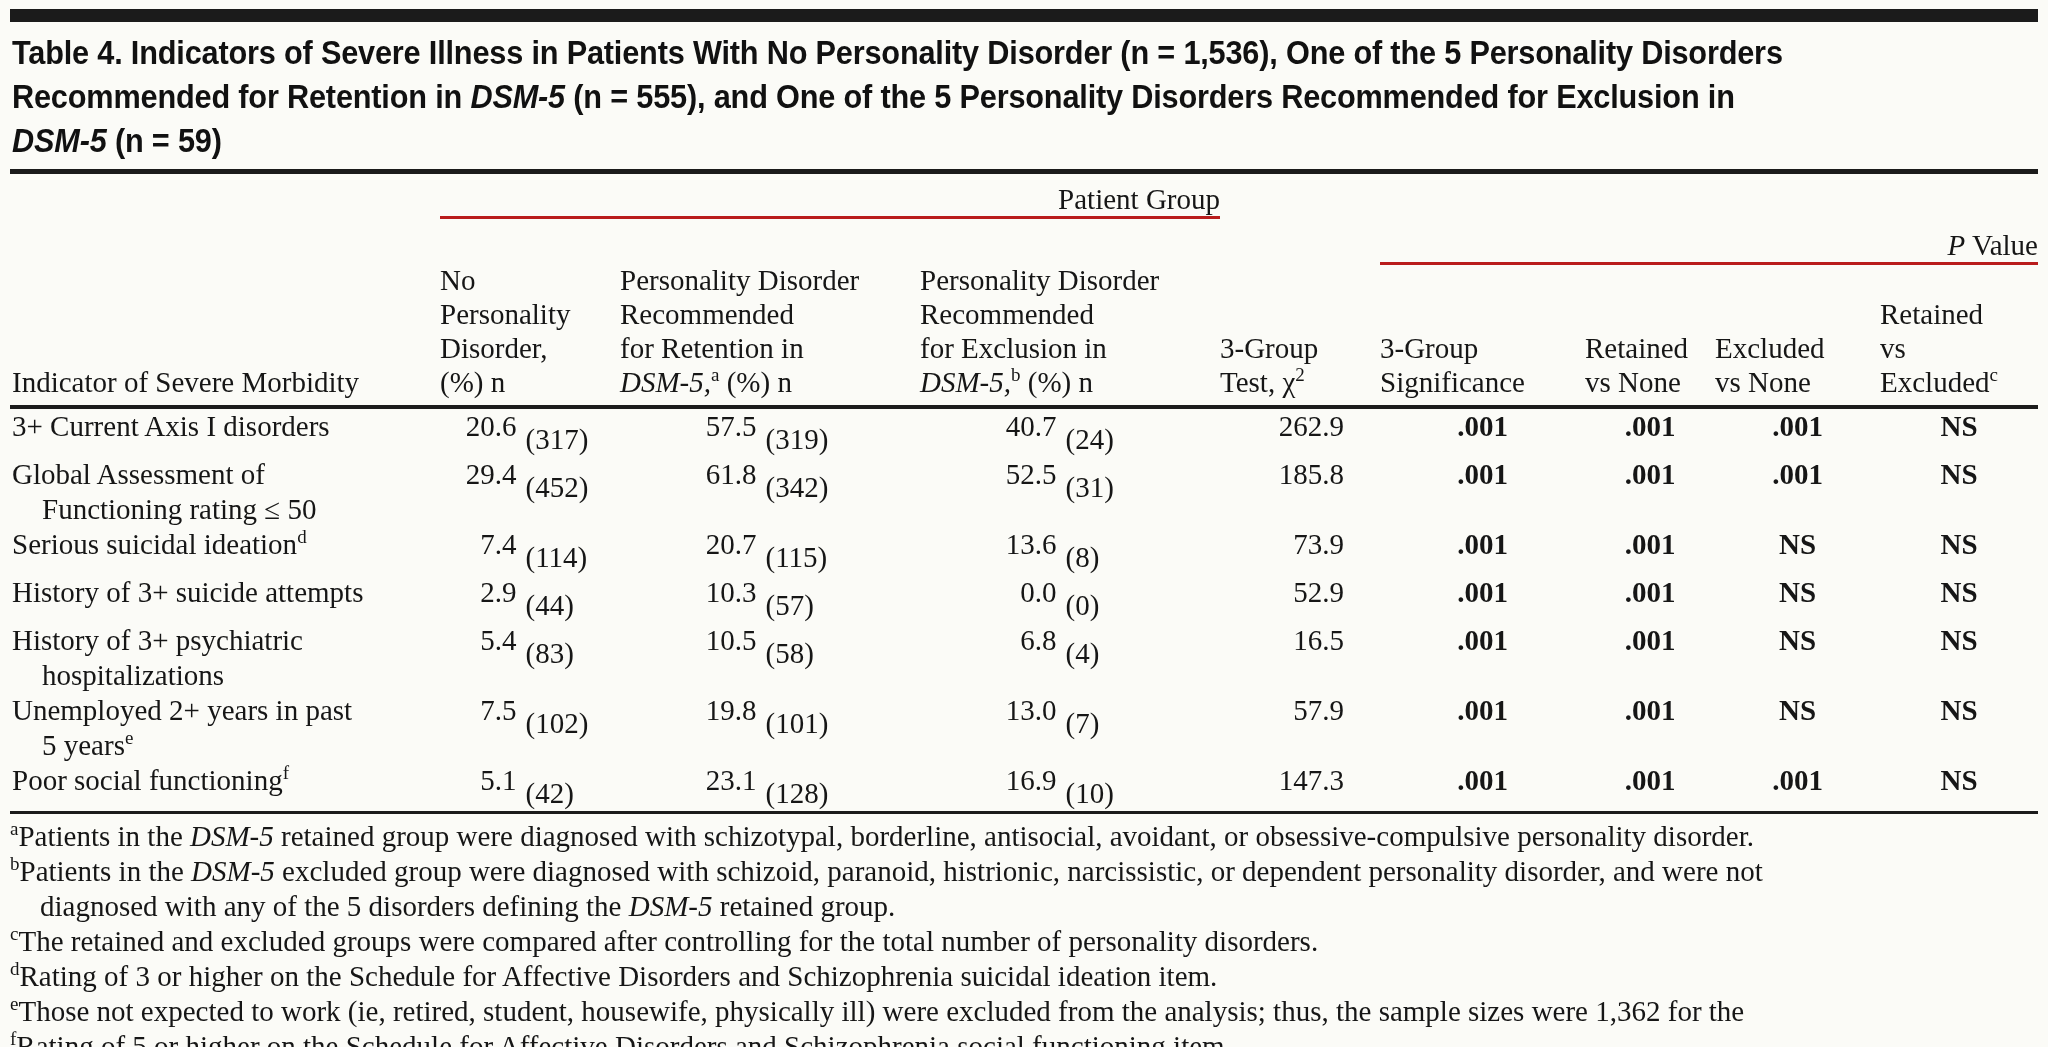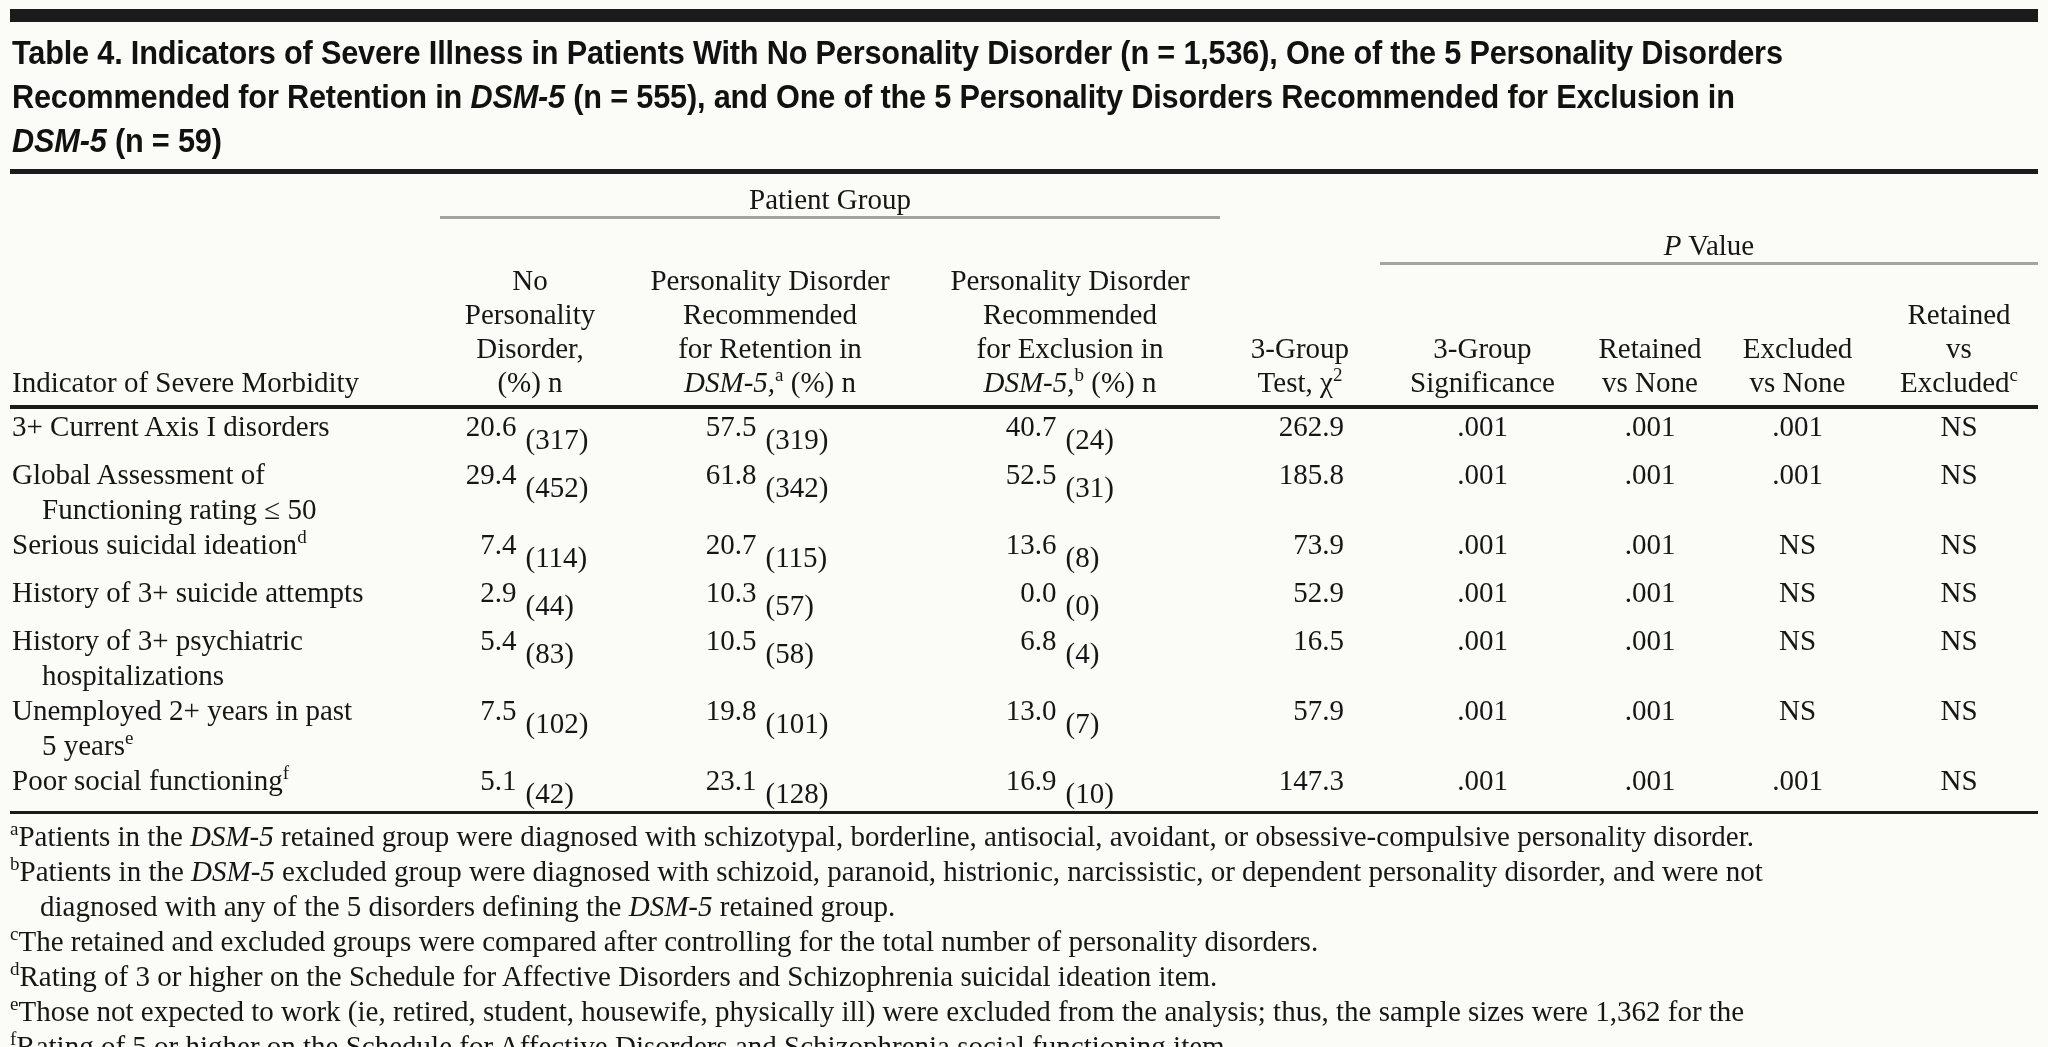--- a/index.html
+++ b/index.html
@@ -22,37 +22,37 @@
   .rule-data{border-top:3px solid #1b1b1b;}
   table.tbl{
     border-collapse:collapse;table-layout:fixed;width:2028px;
     font-size:29px;margin-top:2px;
   }
   .tbl td,.tbl th{padding:0;font-weight:normal;}
   
   .sp-row1 td,.sp-row1 th{height:40px;}
   .sp-row2 td{height:44px;}
   .span-head{
-    text-align:center;vertical-align:bottom;
-    border-bottom:3px solid #a3a3a3;padding-bottom:3px;
+    text-align:right;vertical-align:bottom;
+    border-bottom:3px solid #b91c1c;padding-bottom:3px;
   }
   .colheads td, th.stub-head{border-bottom:4px solid #1c1c1c;}
-  .colheads td{vertical-align:bottom;text-align:center;padding-bottom:6px;line-height:34px;}
+  .colheads td{vertical-align:bottom;text-align:left;padding-bottom:6px;line-height:34px;}
   th.stub-head{vertical-align:bottom;text-align:left;padding:0 0 6px 2px;line-height:34px;}
   
   .tbl tbody td{vertical-align:top;line-height:35px;}
   td.stub .hline{padding-left:2px;}
   td.stub .hline.cont{padding-left:32px;}
   td.gc{text-align:center;}
   .gwrap{display:inline-flex;}
   .gwrap .pct{display:inline-block;width:62px;text-align:right;}
   .gwrap .paren{display:inline-block;width:80px;text-align:left;margin-left:9px;margin-top:13px;}
   td.chi{text-align:center;}
   td.chi .chibox{display:inline-block;width:88px;text-align:right;}
-  td.pc{text-align:center;}
+  td.pc{text-align:center;font-weight:bold;}
   
   .footnotes{margin-top:5px;font-size:29px;line-height:35px;}
   .footnotes .hline{padding-left:0;}
   .footnotes .hline.cont{padding-left:30px;}
 </style>
 </head>
 <body>
 
 <div class="page">
   <div class="topbar"></div>

